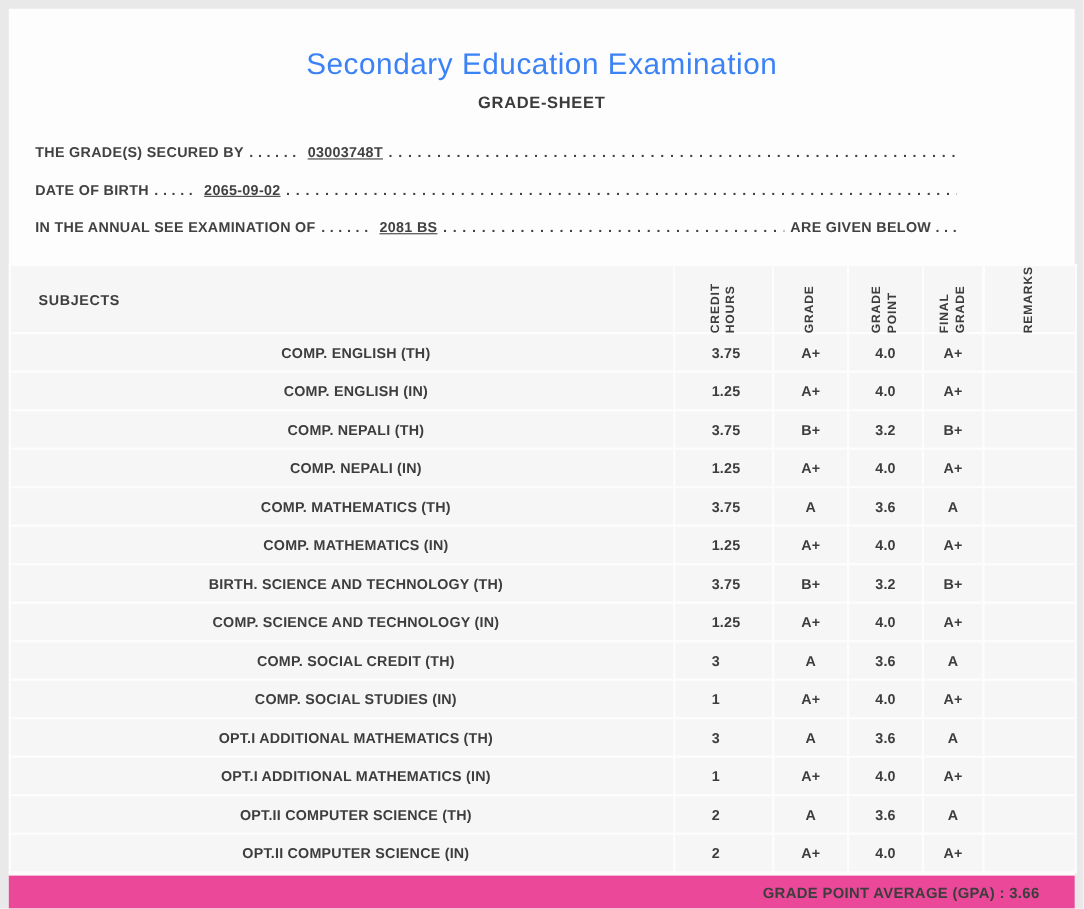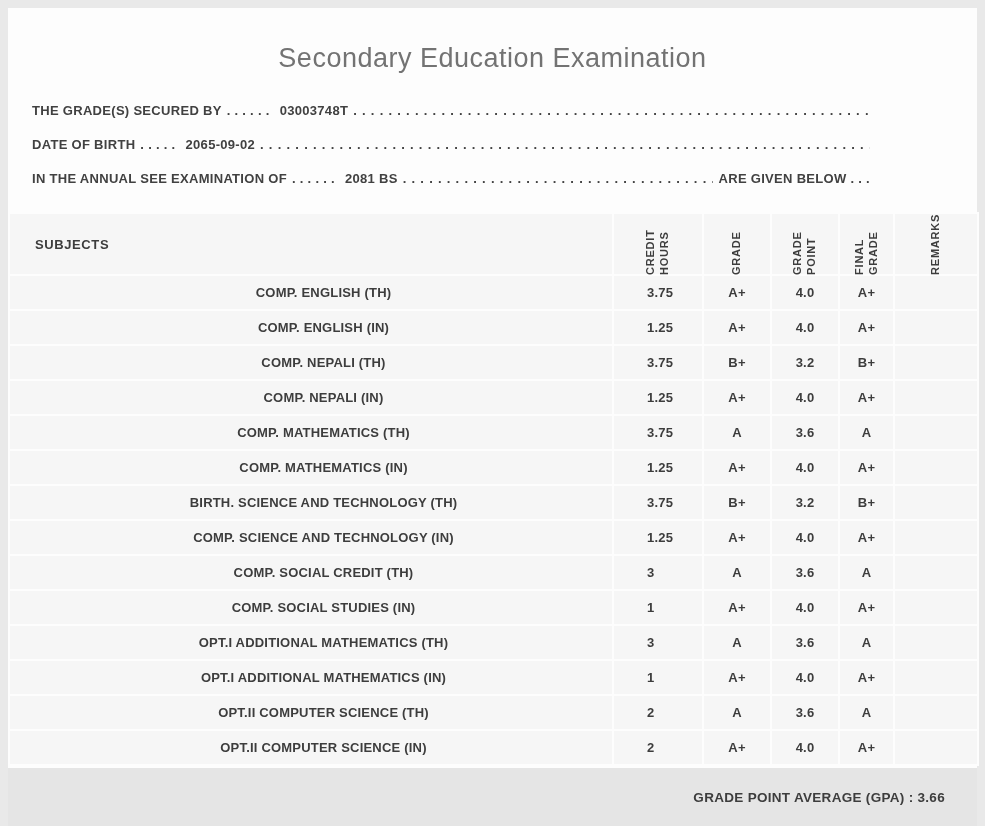--- a/index.html
+++ b/index.html
@@ -13,40 +13,40 @@
     width:969px; height:818px;
     margin:8px 8px 0 8px;
     background:#fdfdfd;
     display:flex; flex-direction:column;
   }
   .main-title {
     margin-top:34px;
     text-align:center;
     font-size:27px; font-weight:400;
     letter-spacing:0.5px;
-    color:#737373;
+    color:#3b82f6;
     line-height:32px;
   }
   .sub-title {
     margin-top:12px;
     text-align:center;
     font-size:15px; font-weight:bold;
     letter-spacing:0.6px;
     color:#3b3b3b;
     line-height:16px;
   }
   .info { margin:20px 0 0 24px; width:838px; }
   .info-line {
     display:flex; align-items:center;
     height:34px; line-height:34px;
     font-size:13px; font-weight:bold;
     letter-spacing:0.3px; white-space:nowrap;
   }
   .info-line .dots  { margin:0 5px; }
-  .info-line .value { margin:0 5px; }
+  .info-line .value { margin:0 5px;text-decoration:underline; }
   .info-line .fill  { flex:1 1 0; min-width:0; overflow:hidden; word-spacing:1px; }
   .info-line .tail  { margin-left:6px; }
 
   table.grades {
     margin-top:16px;
     width:969px;
     border-collapse:collapse;
     table-layout:fixed;
   }
   table.grades th, table.grades td {
@@ -78,34 +78,35 @@
     letter-spacing:0.8px;
     white-space:normal;
   }
   td.subject { text-align:center; padding-left:25px; }
   td.credit  { text-align:left; padding-left:33px; }
   td.center  { text-align:center; }
 
   .gpa-band {
     flex:1 1 auto;
     margin-top:2px;
-    background:#e5e5e5;
+    background:#ec4899;
     display:flex; align-items:center; justify-content:flex-end;
     padding-right:32px;
     font-size:13.5px; font-weight:bold;
     letter-spacing:0.3px;
     color:#3d3d3d;
   }
 </style>
 </head>
 <body>
 
 <div class="card">
 
   <h1 class="main-title">Secondary Education Examination</h1>
+  <h2 class="sub-title">GRADE-SHEET</h2>
 
   <div class="info">
     <div class="info-line">
       <span>THE GRADE(S) SECURED BY</span>
       <span class="dots">. . . . . .</span>
       <span class="value">03003748T</span>
       <span class="fill">. . . . . . . . . . . . . . . . . . . . . . . . . . . . . . . . . . . . . . . . . . . . . . . . . . . . . . . . . . . . . . . . . . . . . . . . . . . . . . . . . . . . . . . . . . . .</span>
     </div>
     <div class="info-line">
       <span>DATE OF BIRTH</span>

